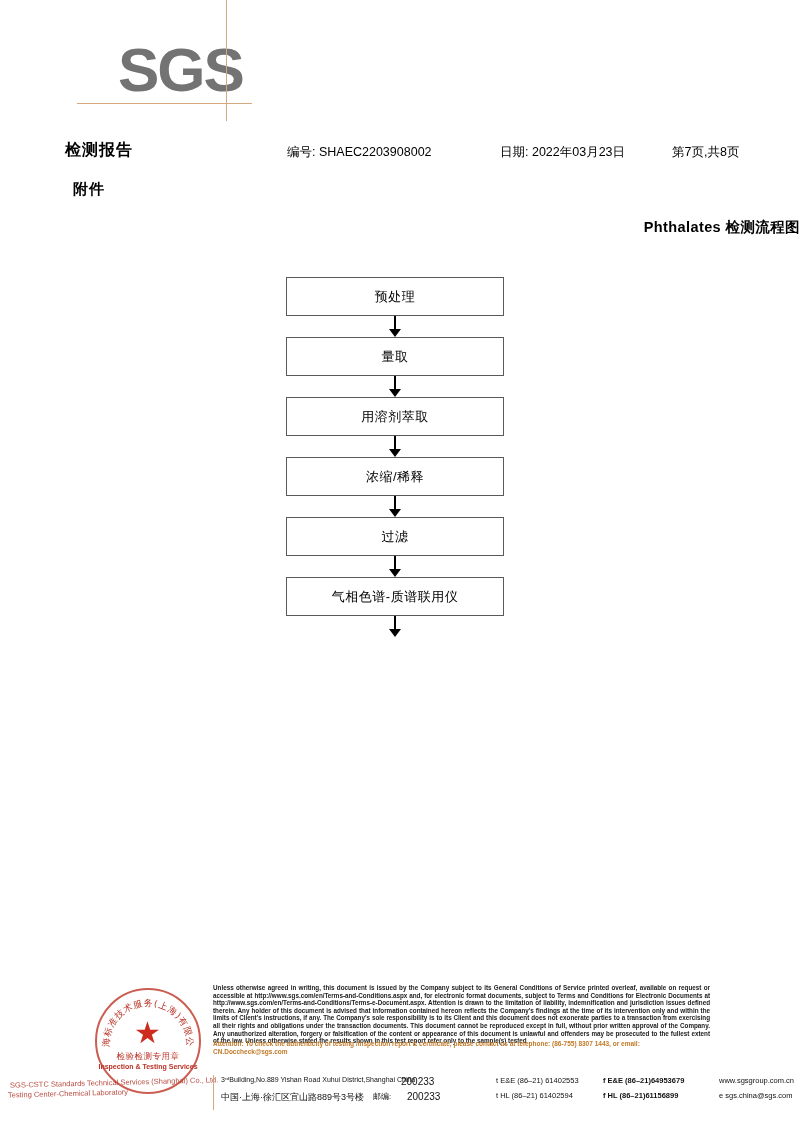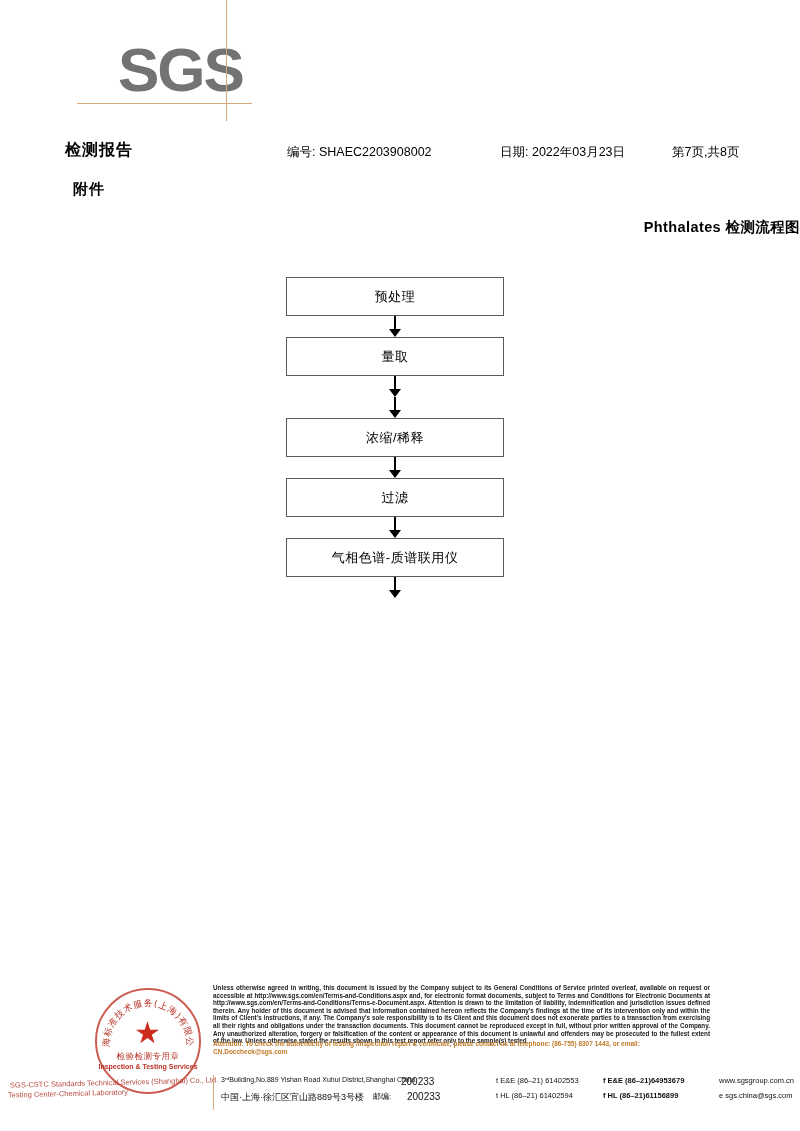--- a/index.html
+++ b/index.html
@@ -271,20 +271,23 @@
   </div>
 
   <div class="flow-step">
     <div class="flow-box">量取</div>
   </div>
   <div class="flow-arrow">
     <div class="shaft"></div>
       <div class="head"></div>
   </div>
 
+  <div class="flow-step">
+    <div class="flow-box">用溶剂萃取</div>
+  </div>
   <div class="flow-arrow">
     <div class="shaft"></div>
       <div class="head"></div>
   </div>
 
   <div class="flow-step">
     <div class="flow-box">浓缩/稀释</div>
   </div>
   <div class="flow-arrow">
     <div class="shaft"></div>

